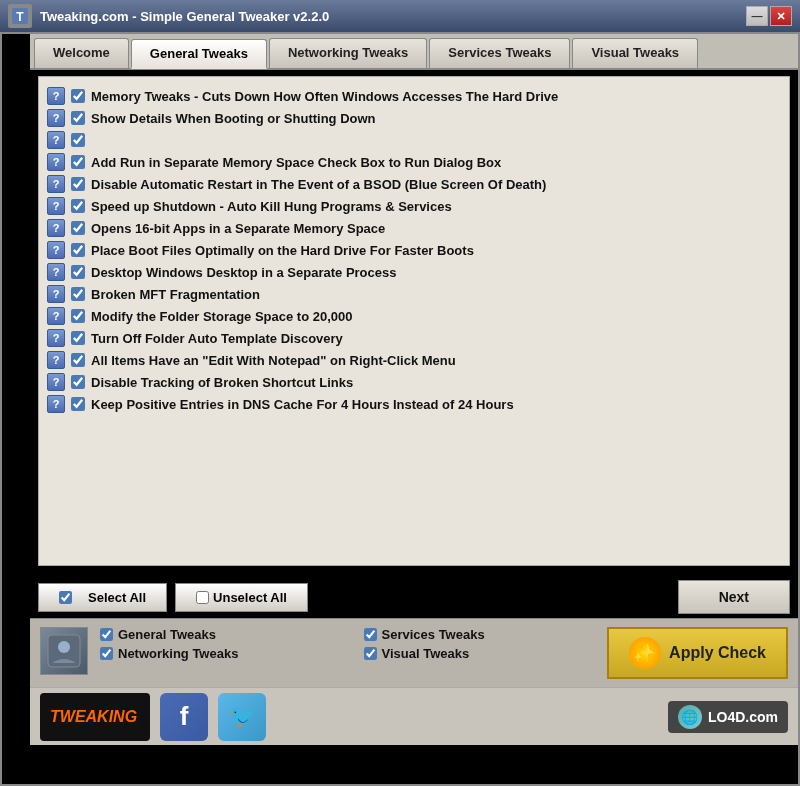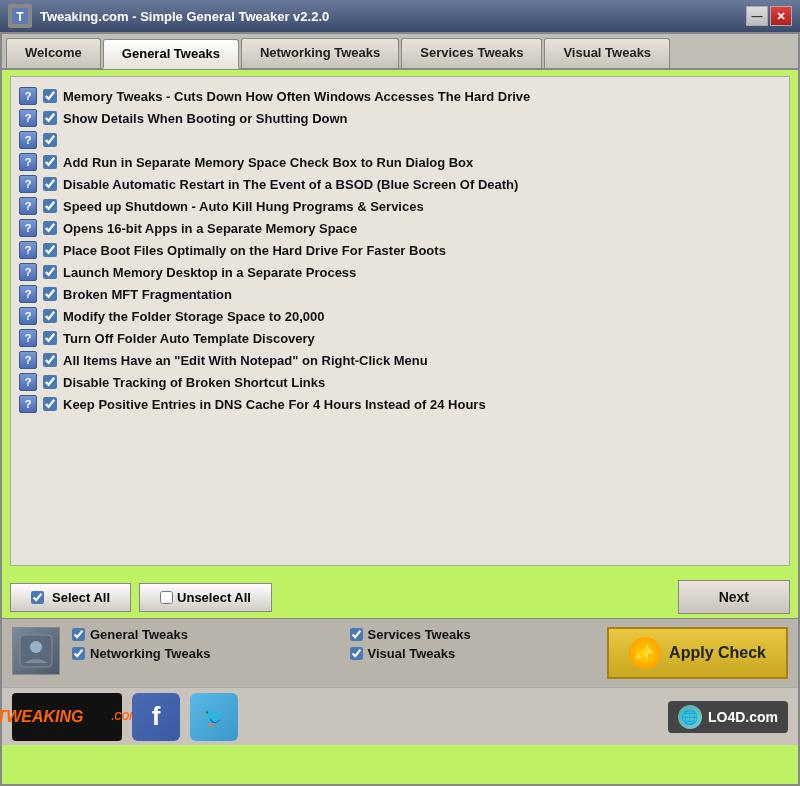--- a/index.html
+++ b/index.html
@@ -58,23 +58,24 @@
       background: linear-gradient(to bottom, #ddd, #bbb);
       color: #333;
     }
     .titlebar-btn.close {
       background: linear-gradient(to bottom, #e04040, #b02020);
       color: white;
     }
 
     
     .main-window {
-      background: #bef264;
+      background: #000000;
       border: 2px solid #888;
       height: calc(786px - 32px);
+      padding-left: 28px;
     }
 
     
     .tab-bar {
       display: flex;
       background: #c0bdb5;
       border-bottom: 2px solid #888;
       padding-top: 4px;
       padding-left: 4px;
       gap: 2px;
@@ -152,21 +153,21 @@
     }
     .btn-select-all {
       padding: 6px 20px;
       background: linear-gradient(to bottom, #fff, #d0ccc4);
       border: 1px solid #888;
       cursor: pointer;
       font-size: 13px;
       font-weight: bold;
       display: flex;
       align-items: center;
-      gap: 8px;
+      gap: 16px;
     }
     .btn-unselect-all {
       padding: 6px 20px;
       background: linear-gradient(to bottom, #fff, #d0ccc4);
       border: 1px solid #888;
       cursor: pointer;
       font-size: 13px;
       font-weight: bold;
       display: flex;
       align-items: center;
@@ -264,21 +265,20 @@
       color: #ff6600;
       font-size: 20px;
       font-weight: 900;
       font-style: italic;
       padding: 4px 10px;
       border-radius: 4px;
       width: 110px;
       height: 48px;
       display: flex;
       align-items: center;
-      justify-content: center;
       gap: 28px;
     }
     .logo-fb {
       width: 48px;
       height: 48px;
       background: linear-gradient(135deg, #4a6ab4, #3a5aa4);
       border-radius: 6px;
       display: flex;
       align-items: center;
       justify-content: center;
@@ -389,21 +389,21 @@
     <span class="tweak-label">Opens 16-bit Apps in a Separate Memory Space</span>
   </div>
       <div class="tweak-row">
     <button class="help-btn">?</button>
     <input type="checkbox" class="tweak-checkbox" checked="" style="">
     <span class="tweak-label">Place Boot Files Optimally on the Hard Drive For Faster Boots</span>
   </div>
       <div class="tweak-row">
     <button class="help-btn">?</button>
     <input type="checkbox" class="tweak-checkbox" checked="" style="">
-    <span class="tweak-label">Launch Memory Desktop in a Separate Process</span>
+    <span class="tweak-label">Desktop Windows Desktop in a Separate Process</span>
   </div>
       <div class="tweak-row">
     <button class="help-btn">?</button>
     <input type="checkbox" class="tweak-checkbox" checked="" style="">
     <span class="tweak-label">Broken MFT Fragmentation</span>
   </div>
       <div class="tweak-row">
     <button class="help-btn">?</button>
     <input type="checkbox" class="tweak-checkbox" checked="" style="">
     <span class="tweak-label">Modify the Folder Storage Space to 20,000</span>

